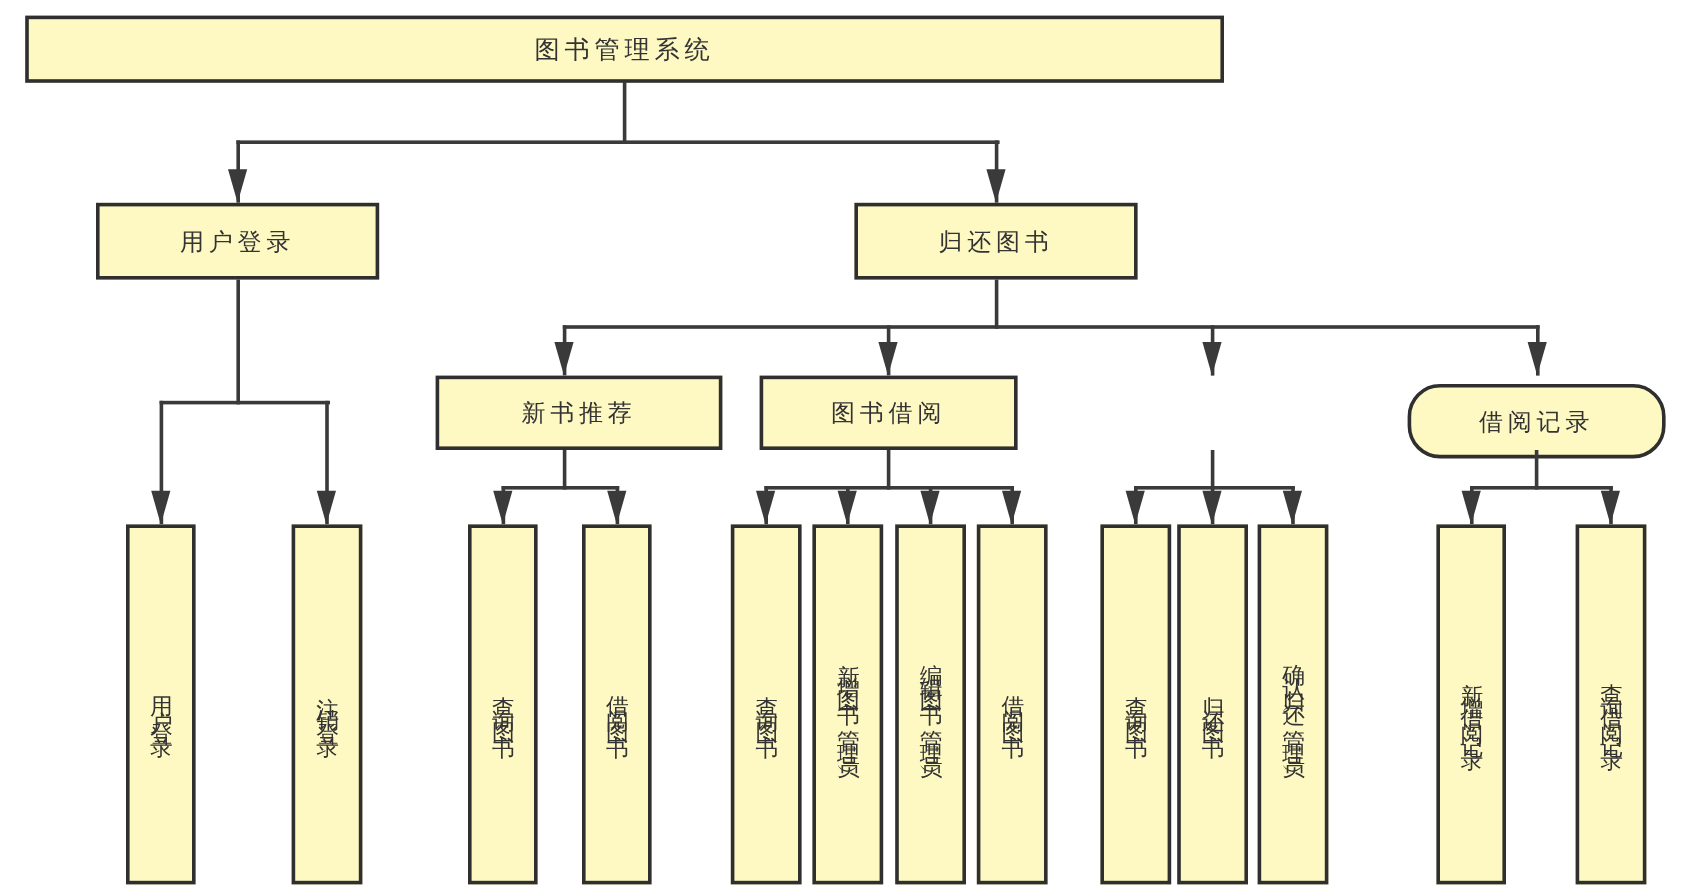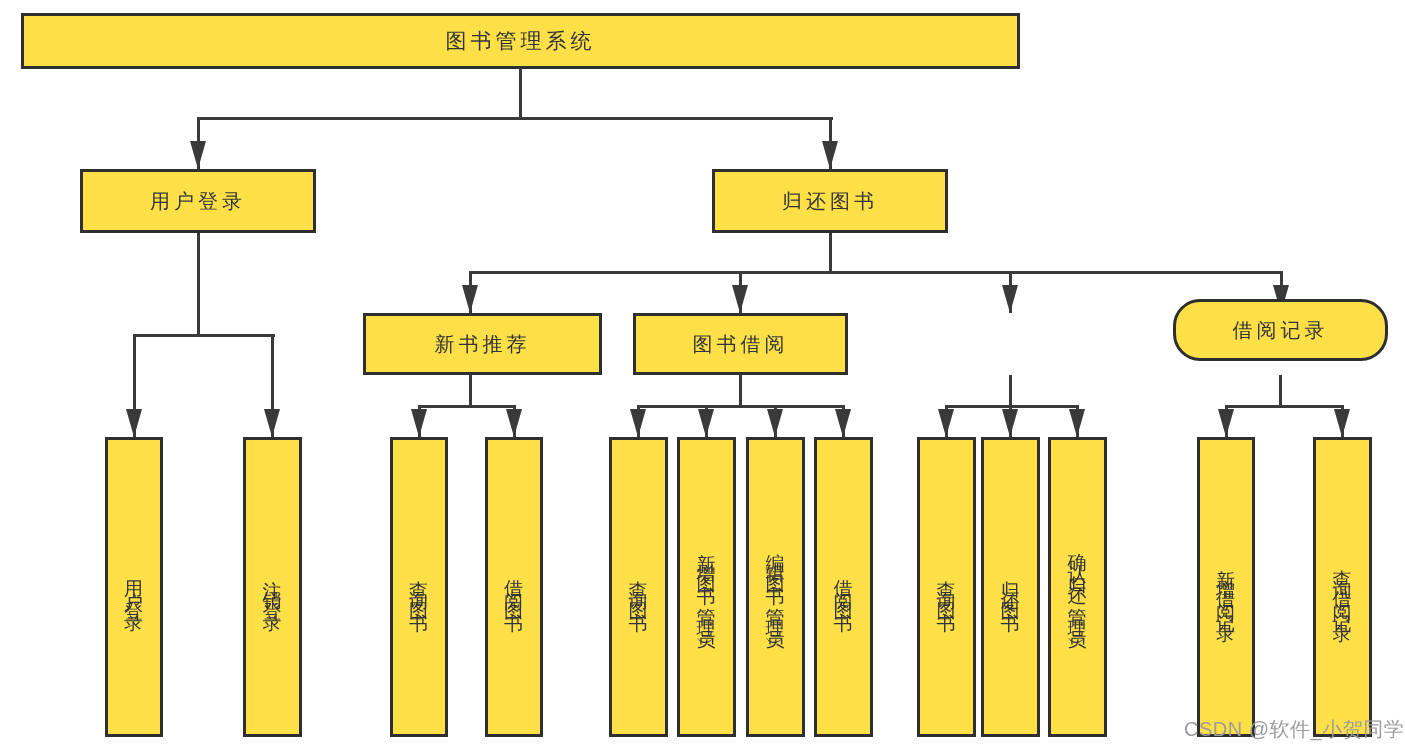--- a/index.html
+++ b/index.html
@@ -10,21 +10,21 @@
   }
   .stage {
     position: relative;
     width: 1405px;
     height: 747px;
     background: #ffffff;
     overflow: hidden;
   }
   .node {
     position: absolute;
-    background: #fde047;
+    background: #fef9c3;
     border: 3px solid #2f2f2f;
     display: flex;
     align-items: center;
     justify-content: center;
     color: #333333;
   }
   .node.h span {
     font-size: 20px;
     letter-spacing: 4px;
     white-space: nowrap;
@@ -100,21 +100,21 @@
   <div class="arrow" style="left:1002px; top:285px;"></div>
   <div class="line" style="left:1280px; top:271px; width:3px; height:42px;"></div>
   <div class="arrow" style="left:1273px; top:285px;"></div>
 
   <div class="node h" style="left:363px; top:313px; width:239px; height:62px;">
     <span>新书推荐</span>
   </div>
   <div class="node h" style="left:633px; top:313px; width:215px; height:62px;">
     <span>图书借阅</span>
   </div>
-  <div class="node h" style="left:1173px; top:299px; width:215px; height:62px;border-radius:27px;">
+  <div class="node h" style="left:1173px; top:320px; width:215px; height:62px;border-radius:27px;">
     <span>借阅记录</span>
   </div>
 
   <div class="line" style="left:469px; top:375px; width:3px; height:33px;"></div>
   <div class="line" style="left:418px; top:405px; width:98px; height:3px;"></div>
   <div class="line" style="left:418px; top:405px; width:3px; height:32px;"></div>
   <div class="arrow" style="left:411px; top:409px;"></div>
   <div class="line" style="left:513px; top:405px; width:3px; height:32px;"></div>
   <div class="arrow" style="left:506px; top:409px;"></div>
 
@@ -182,15 +182,14 @@
     <span>确认归还（管理员）</span>
   </div>
 
   <div class="node v" style="left:1197px; top:437px; width:58px; height:300px;">
     <span>新增借阅记录</span>
   </div>
   <div class="node v" style="left:1313px; top:437px; width:59px; height:300px;">
     <span>查询借阅记录</span>
   </div>
 
-  <div class="watermark">CSDN @软件_小贺同学</div>
 
 </div>
 
 </body></html>

